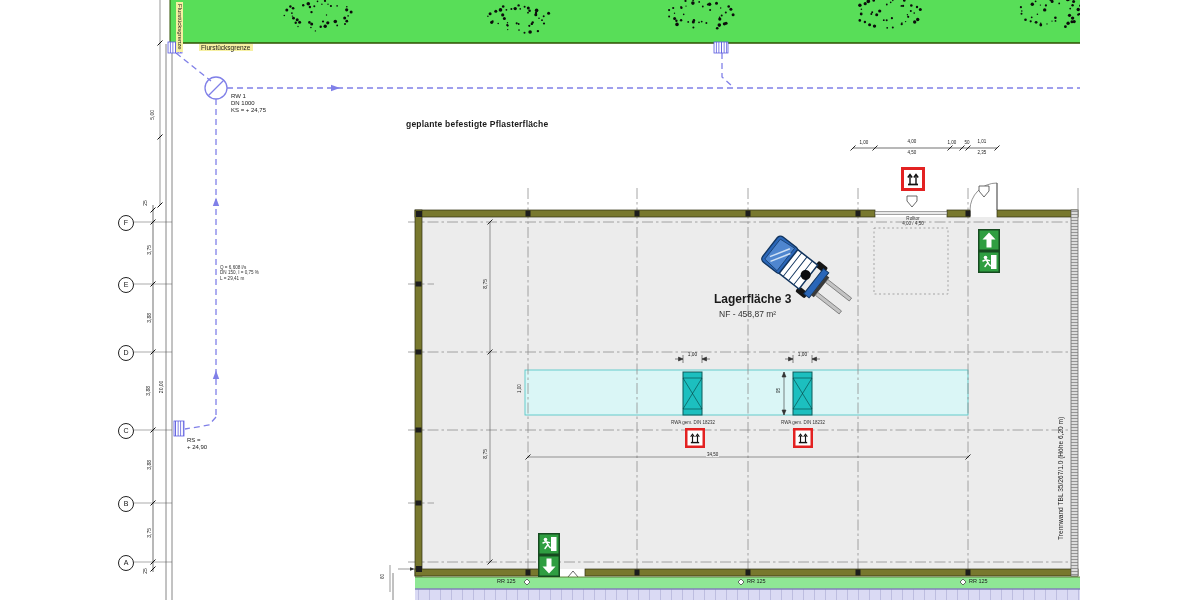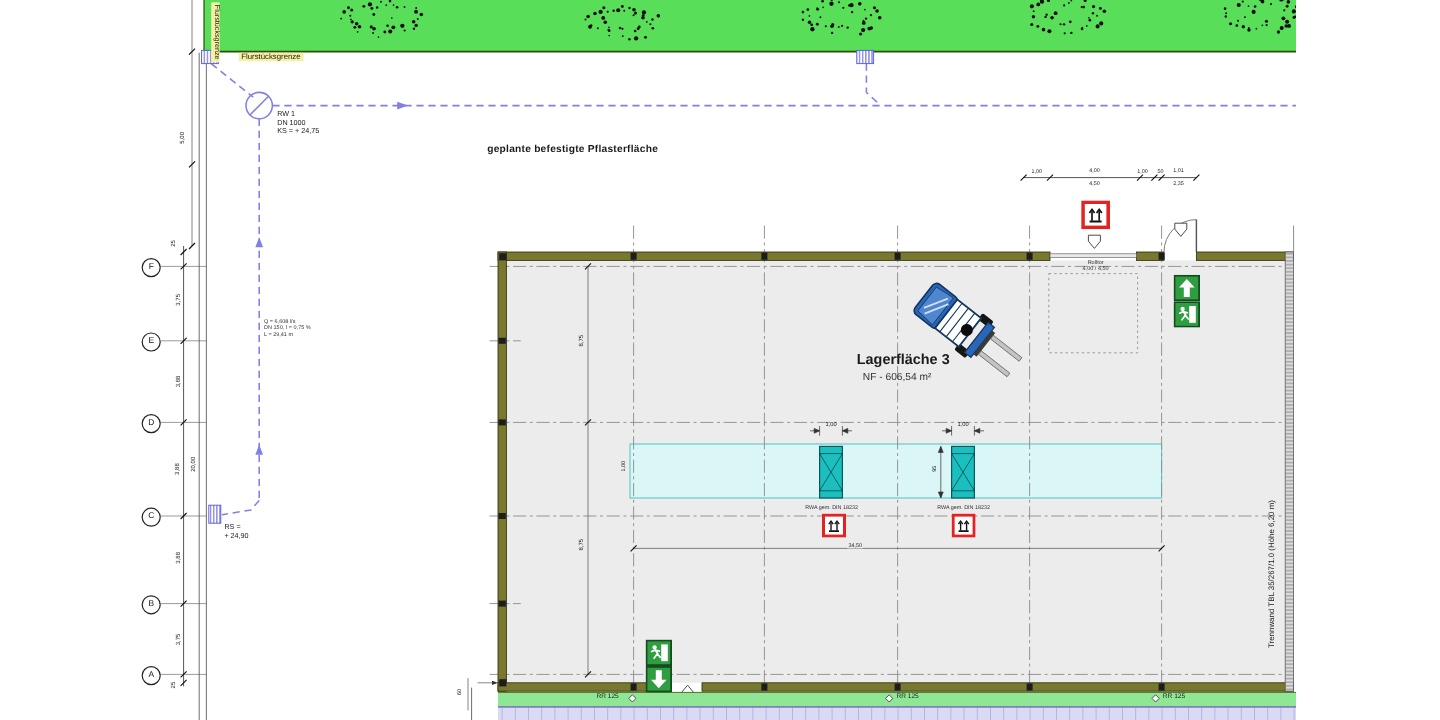--- a/index.html
+++ b/index.html
@@ -447,21 +447,21 @@
 </div>
 
 <div class="t" style="left:187px;top:437px;font-size:6px;">
   <div>RS =</div>
   <div>+ 24,90</div>
 </div>
 
 <div class="t" style="left:370px;top:120px;font-size:8.5px;font-weight:bold;letter-spacing:0.2px;margin-left:36px;">geplante befestigte Pflasterfläche</div>
 
 <div class="t" style="left:714px;top:293px;font-size:12px;font-weight:bold;">Lagerfläche 3</div>
-<div class="t" style="left:719px;top:310px;font-size:8.5px;color:#333;">NF - 606,54 m²</div>
+<div class="t" style="left:719px;top:310px;font-size:8.5px;color:#333;">NF - 458,87 m²</div>
 
 <div class="t" style="left:1057px;top:540px;font-size:6.6px;color:#222;transform:rotate(-90deg);transform-origin:left top;">Trennwand TBL 35/267/1.0 (Höhe 6,20 m)</div>
 
 <div class="t ctr" style="left:893px;top:216px;width:40px;font-size:4.6px;color:#333;">
   <div>Rolltor</div>
   <div>4,00 / 4,50</div>
 </div>
 
 <div class="gc" style="top:215px;">F</div>
 <div class="gc" style="top:277px;">E</div>

